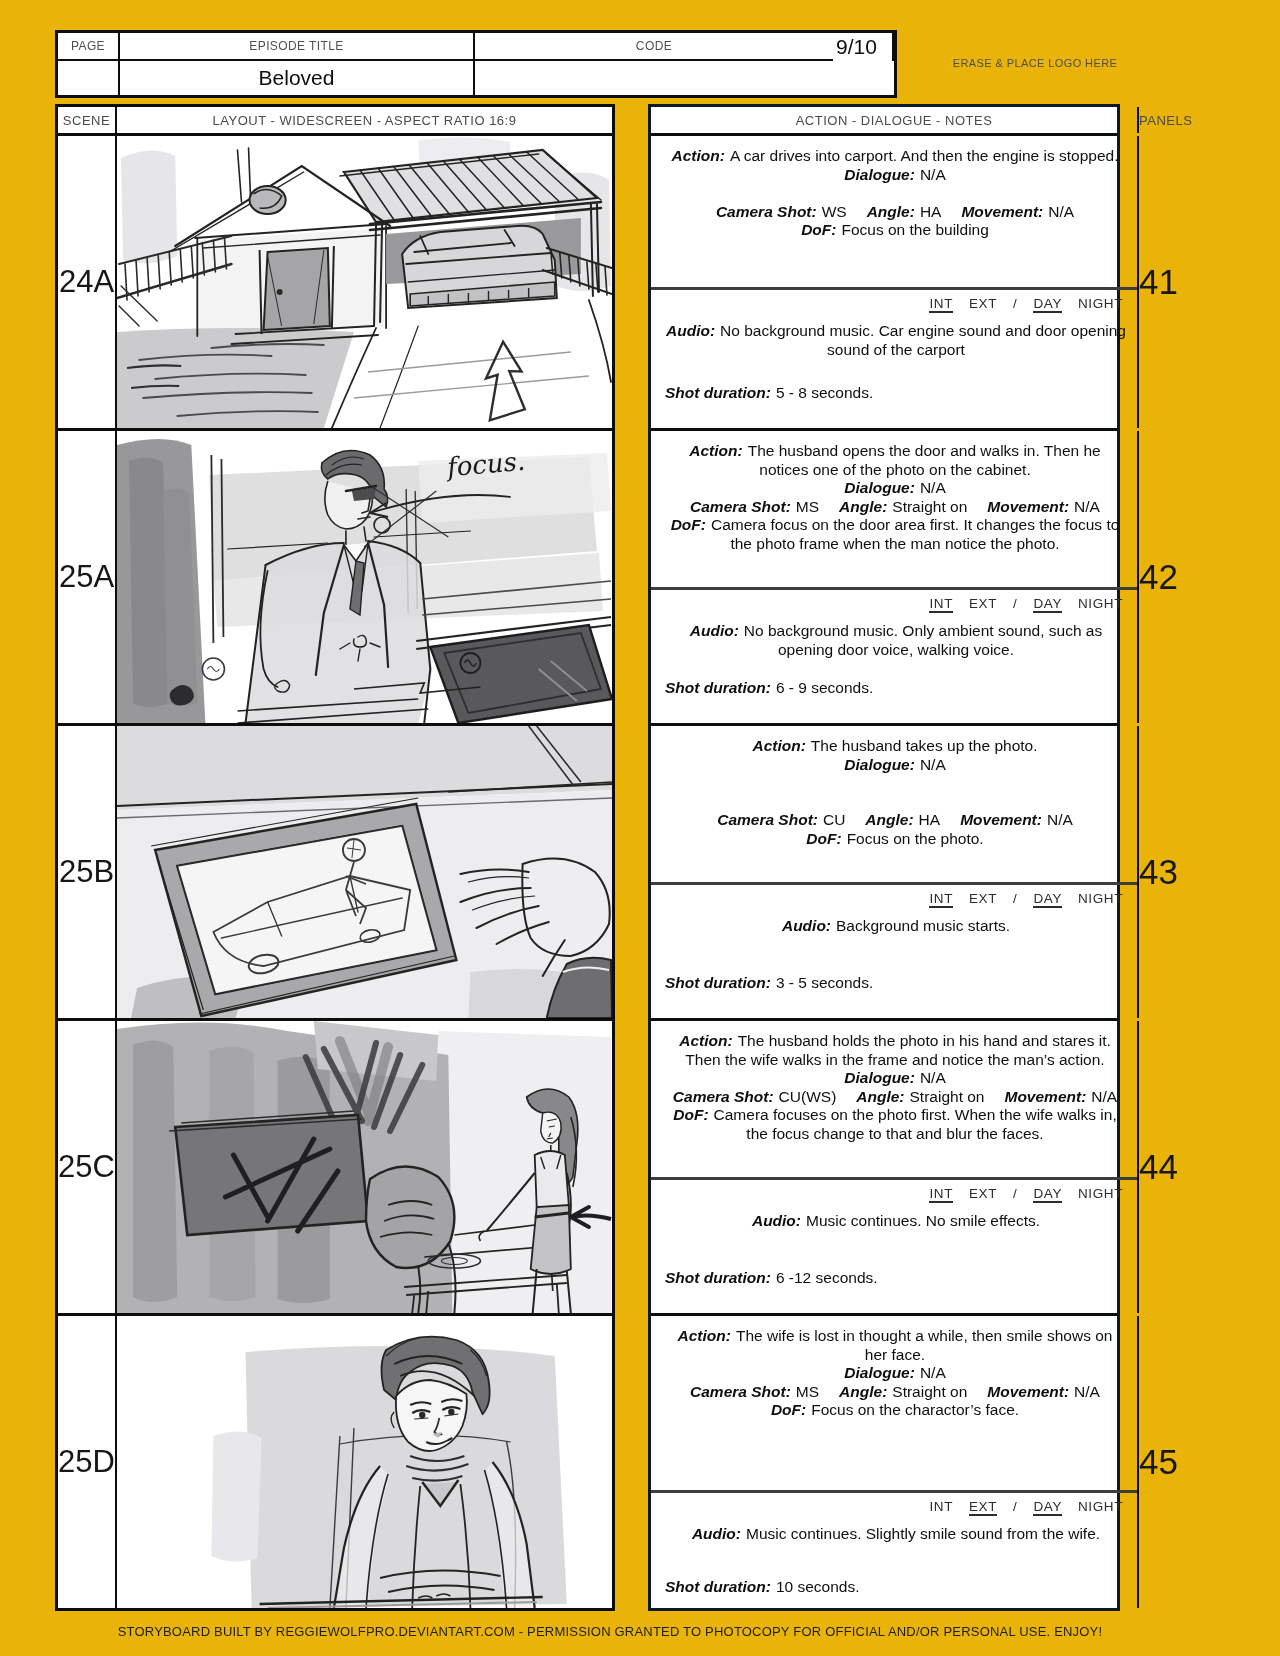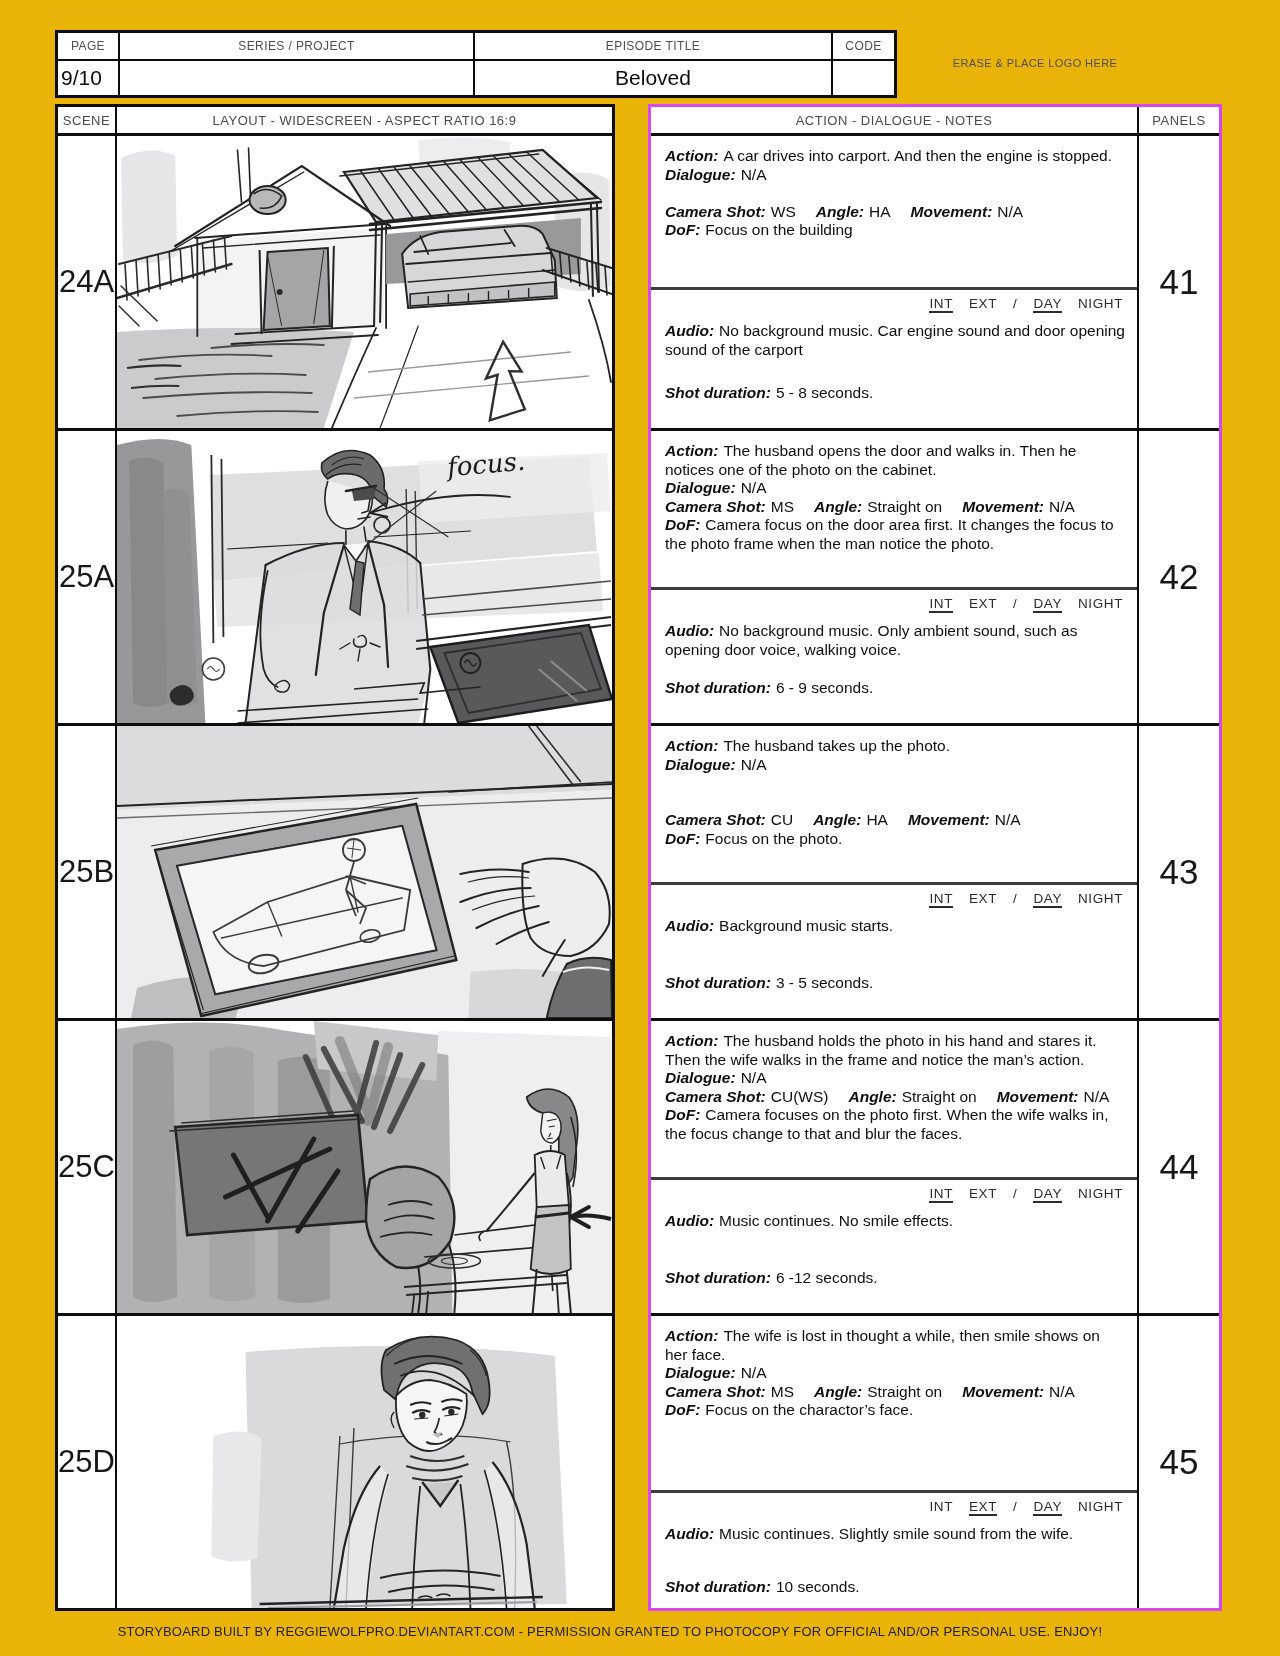--- a/index.html
+++ b/index.html
@@ -15,40 +15,40 @@
   .hdr .valc{font-size:21px;color:#0d0d0d;}
   .hdr .bdr{border-right:2px solid #0d0d0d;}
   .hdr .pageval{justify-content:flex-start;padding-left:3px;}
   .logo-area{position:absolute;left:890px;top:30px;width:290px;height:66px;
        display:flex;align-items:center;justify-content:center;text-align:center;
        font-size:11px;color:#4f4f4f;letter-spacing:0.4px;}
 
   
   .ltable{position:absolute;left:55px;top:104px;width:560px;height:1507px;
           border:3px solid #0d0d0d;box-sizing:border-box;background:#fff;}
-  .rtable{position:absolute;left:648px;top:104px;width:574px;height:1507px;
-          border:3px solid #d946ef;box-sizing:border-box;background:#fff;}
+  .rtable{position:absolute;left:648px;top:104px;width:472px;height:1507px;
+          border:3px solid #0f172a;box-sizing:border-box;background:#fff;}
   .lthead{height:26px;display:grid;grid-template-columns:59px 1fr;border-bottom:3px solid #0d0d0d;}
   .rthead{height:26px;display:grid;grid-template-columns:488px 1fr;border-bottom:3px solid #0d0d0d;}
   .thcell{display:flex;align-items:center;justify-content:center;font-size:13px;color:#4a4a4a;
           letter-spacing:0.5px;box-sizing:border-box;}
   .thcell.bdr{border-right:2px solid #0d0d0d;}
 
   .lrow{height:292px;display:grid;grid-template-columns:59px 1fr;border-bottom:3px solid #0d0d0d;}
   .rrow{height:292px;display:grid;grid-template-columns:488px 1fr;border-bottom:3px solid #0d0d0d;}
   .lrow.last,.rrow.last{border-bottom:none;}
   .scene-cell{display:flex;align-items:center;justify-content:center;font-size:31px;color:#171717;
               border-right:2px solid #0d0d0d;box-sizing:border-box;}
   .sketch-cell{position:relative;background:#fff;overflow:hidden;}
   .sketch-cell svg{display:block;width:100%;height:100%;}
   .annot{position:absolute;left:330px;top:18px;font-family:"DejaVu Serif",serif;font-style:italic;
          font-size:26px;color:#1a1a1a;transform:rotate(-5deg);}
 
   .action-cell{position:relative;border-right:2px solid #0d0d0d;box-sizing:border-box;
-               padding:11px 12px 8px 14px;font-size:15.5px;line-height:18.5px;color:#0f0f0f;}
+               padding:11px 12px 8px 14px;font-size:15.5px;line-height:18.5px;color:#0f0f0f;text-align:center;}
   .panel-cell{display:flex;align-items:center;justify-content:center;font-size:35px;color:#171717;border-radius:28px;}
   .line{margin:0;}
   .bi{font-weight:bold;font-style:italic;margin-right:5px;}
   .cam .v1{margin-right:20px;}
   .r0 .cam{margin-top:18.5px;}
   .r2 .cam{margin-top:37px;}
   .divider{position:absolute;left:0;width:100%;border-top:3px solid #3d3d3d;}
   .r0 .divider{top:151px;} .r1 .divider{top:156px;} .r2 .divider{top:156px;}
   .r3 .divider{top:156px;} .r4 .divider{top:174px;}
   .lower{position:absolute;left:14px;right:10px;bottom:0;}
@@ -65,21 +65,20 @@
   .footer{position:absolute;left:55px;top:1624px;width:1110px;text-align:center;
           font-size:13px;color:#1f1f1f;letter-spacing:0.2px;}
 </style>
 </head>
 <body>
 
 <div class="page">
 
   <div class="hdr">
     <div class="cell lblc bdr">PAGE</div>
-    <div class="cell lblc bdr">SERIES / PROJECT</div>
     <div class="cell lblc bdr">EPISODE TITLE</div>
     <div class="cell lblc">CODE</div>
     <div class="cell valc bdr pageval">9/10</div>
     <div class="cell valc bdr"></div>
     <div class="cell valc bdr">Beloved</div>
     <div class="cell valc"></div>
   </div>
   <div class="logo-area">ERASE &amp; PLACE LOGO HERE</div>
 
   <div class="ltable">

